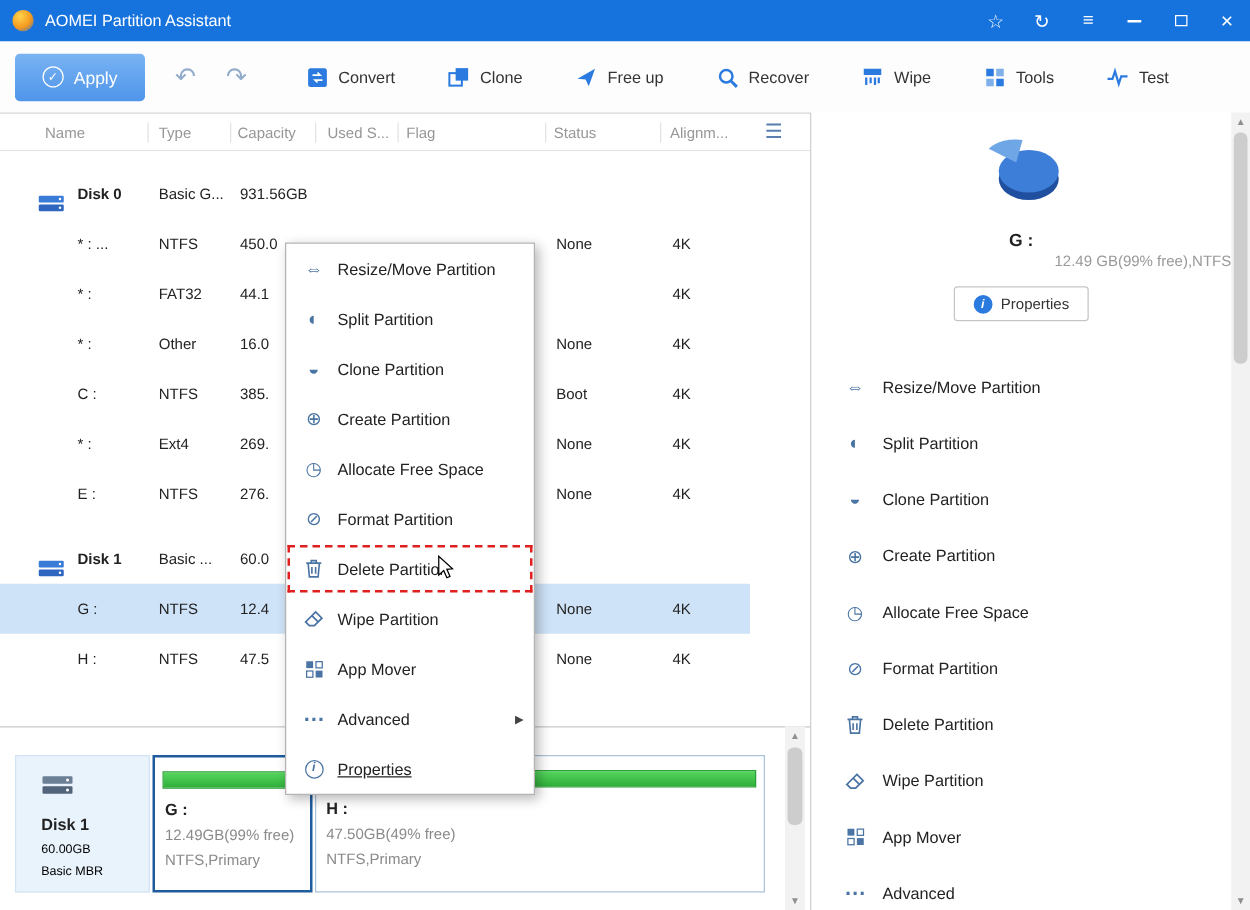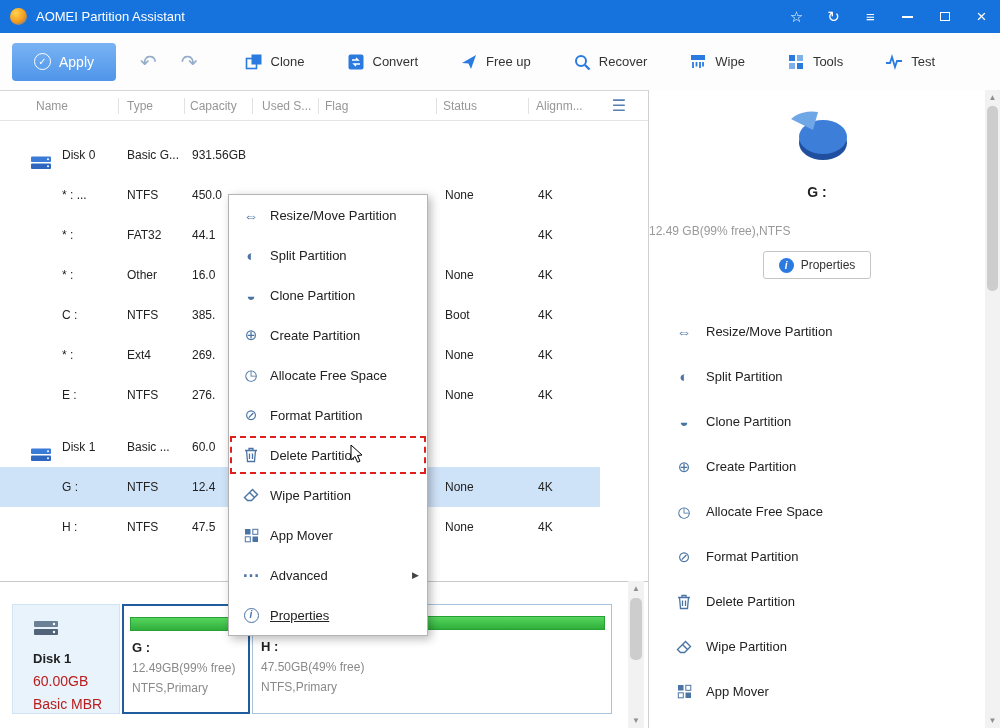--- a/index.html
+++ b/index.html
@@ -30,62 +30,62 @@
   .h-name{left:36px}.h-type{left:127px}.h-cap{left:190px}.h-used{left:262px}.h-flag{left:325px}.h-status{left:443px}.h-align{left:536px}
   .hsep{position:absolute;top:7px;width:1px;height:16px;background:#e2e2e2}
   .col-options{position:absolute;left:606px;top:0;width:26px;line-height:30px;color:#5a7fae;font-size:16px;text-align:center}
 
   .grid-body{position:absolute;top:121px;left:0;width:648px;height:460px;background:#fff;overflow:hidden;padding-top:14px}
   .row{position:relative;height:40px;line-height:40px;width:600px;font-size:12px;color:#222}
   .row.selected{background:#cfe3f8}
   .row.disk1-row{margin-top:12px}
   .cell{position:absolute;top:0;white-space:nowrap}
   .c-name{left:62px}.c-type{left:127px}.c-cap{left:192px}.c-status{left:445px}.c-align{left:538px}
-  .disk-row .c-name{font-weight:normal}
+  .disk-row .c-name{font-weight:bold}
   .disk-ic{position:absolute;left:30px;top:12px}
 
   
   .context-menu{position:absolute;left:228px;top:194px;width:200px;background:#fff;border:1px solid #b4b4b4;box-shadow:3px 3px 9px rgba(0,0,0,.28);z-index:10}
   .menu-item{height:40px;display:flex;align-items:center;gap:10px;padding:0 8px 0 13px;font-size:13px;color:#222;position:relative}
   .menu-item.highlight{outline:2px dashed #e01f1f;outline-offset:-3px}
   .menu-icon{width:18px;display:flex;align-items:center;justify-content:center;color:#4a74a4;font-size:15px}
   .submenu-arrow{margin-left:auto;color:#444;font-size:9px}
   .u{text-decoration:underline}
   .glyph::before{content:attr(data-glyph)}
   .circle-i{width:15px;height:15px;border:1.4px solid #4a74a4;border-radius:50%;color:#4a74a4;font-size:10px;font-weight:bold;font-style:italic;line-height:12px;text-align:center}
   .circle-i::before{content:"i"}
 
   
   .cursor{position:absolute;left:350px;top:444px;z-index:20}
 
   
   .right-panel{position:absolute;left:648px;top:90px;width:337px;height:638px;border-left:1px solid #d0d0d0;background:#fff;overflow:hidden}
   .pie-wrap{margin-top:18px;display:flex;justify-content:center}
   .rp-name{text-align:center;font-weight:bold;font-size:14px;color:#222;margin-top:14px}
-  .rp-info{text-align:left;color:#999;font-size:12px;margin-top:24px}
+  .rp-info{text-align:right;color:#999;font-size:12px;margin-top:2px}
   .props-btn{margin:13px auto 0;width:108px;height:28px;border:1px solid #c5c5c5;border-radius:3px;display:flex;align-items:center;justify-content:center;gap:7px;font-size:12px;color:#333;background:#fff}
   .info-badge{width:15px;height:15px;border-radius:50%;background:#2a7ae0;color:#fff;font-size:10px;font-style:italic;font-weight:bold;display:flex;align-items:center;justify-content:center}
   .action-list{margin-top:30px}
   .action-item{height:45px;display:flex;align-items:center;gap:13px;padding-left:26px;font-size:13px;color:#222}
   .action-icon{width:18px;display:flex;align-items:center;justify-content:center;color:#4a74a4;font-size:15px}
 
   
   .scrollbar-main{position:absolute;right:0;top:90px;width:15px;height:638px;background:#f2f2f2;z-index:6}
   .sb-arrow{height:15px;color:#8f8f8f;font-size:8px;text-align:center;line-height:15px}
   .sb-arrow.bottom{position:absolute;bottom:0;width:100%}
   .sb-thumb{position:absolute;top:16px;left:2px;width:11px;height:185px;background:#cdcdcd;border-radius:5px}
 
   .scrollbar-dock{position:absolute;left:628px;top:581px;width:16px;height:147px;background:#f2f2f2;z-index:4}
   .sb-thumb-dock{position:absolute;top:17px;left:2px;width:12px;height:62px;background:#cdcdcd;border-radius:5px}
 
   
   .bottom-dock{position:absolute;left:0;top:581px;width:648px;height:147px;border-top:1px solid #c9c9c9;background:#fff}
   .disk-block{position:absolute;left:12px;top:22px;width:108px;height:110px;background:#e9f3fc;border:1px solid #d2e3f4;padding:14px 0 0 20px}
   .disk-block .db-name{font-weight:bold;font-size:13px;color:#222;margin-top:10px}
-  .db-sub{font-size:14px;color:#b91c1c;margin-top:7px}
+  .db-sub{font-size:10px;color:#000000;margin-top:7px}
   .part-block{position:absolute;top:22px;height:110px;background:#fff;padding:30px 0 0 8px}
   .pb-g{left:122px;width:128px;border:2px solid #1f5c9e}
   .pb-h{left:252px;width:360px;border:1px solid #a9c4da}
   .free-bar{position:absolute;left:6px;right:6px;top:11px;height:14px;background:linear-gradient(#56d65e,#2fae3a);border:1px solid #28a035}
   .pb-name{font-weight:bold;font-size:13px;color:#222;margin-top:4px}
   .pb-sub{font-size:12px;color:#8a8a8a;margin-top:6px}
 </style>
 </head>
 <body>
 
@@ -112,34 +112,34 @@
   <div class="apply-btn">
     <span class="apply-check">✓</span>
     <span>Apply</span>
   </div>
   <div class="undo-btn">↶</div>
   <div class="redo-btn">↷</div>
   <div class="tool-group">
     <div class="tool-btn">
       <span class="t-icon">
           <svg width="18" height="18">
+            <rect x="1.5" y="1.5" width="15" height="15" rx="2" fill="#2a7ae0"></rect>
+            <path d="M5 7 h6 l-2 -2 M13 11 h-6 l2 2" stroke="#fff" stroke-width="1.4" fill="none"></path>
+          </svg>
+        </span>
+      <span>Convert</span>
+    </div>
+    <div class="tool-btn">
+      <span class="t-icon">
+          <svg width="18" height="18">
             <rect x="1.5" y="5.5" width="10" height="10" fill="none" stroke="#2a7ae0" stroke-width="1.6"></rect>
             <rect x="6.5" y="1.5" width="10" height="10" fill="#2a7ae0"></rect>
           </svg>
         </span>
       <span>Clone</span>
-    </div>
-    <div class="tool-btn">
-      <span class="t-icon">
-          <svg width="18" height="18">
-            <rect x="1.5" y="1.5" width="15" height="15" rx="2" fill="#2a7ae0"></rect>
-            <path d="M5 7 h6 l-2 -2 M13 11 h-6 l2 2" stroke="#fff" stroke-width="1.4" fill="none"></path>
-          </svg>
-        </span>
-      <span>Convert</span>
     </div>
     <div class="tool-btn">
       <span class="t-icon">
           <svg width="18" height="18">
             <path d="M2 10 L16 2 L11 16 L8.5 10.5 Z" fill="#2a7ae0"></path>
           </svg>
         </span>
       <span>Free up</span>
     </div>
     <div class="tool-btn">

